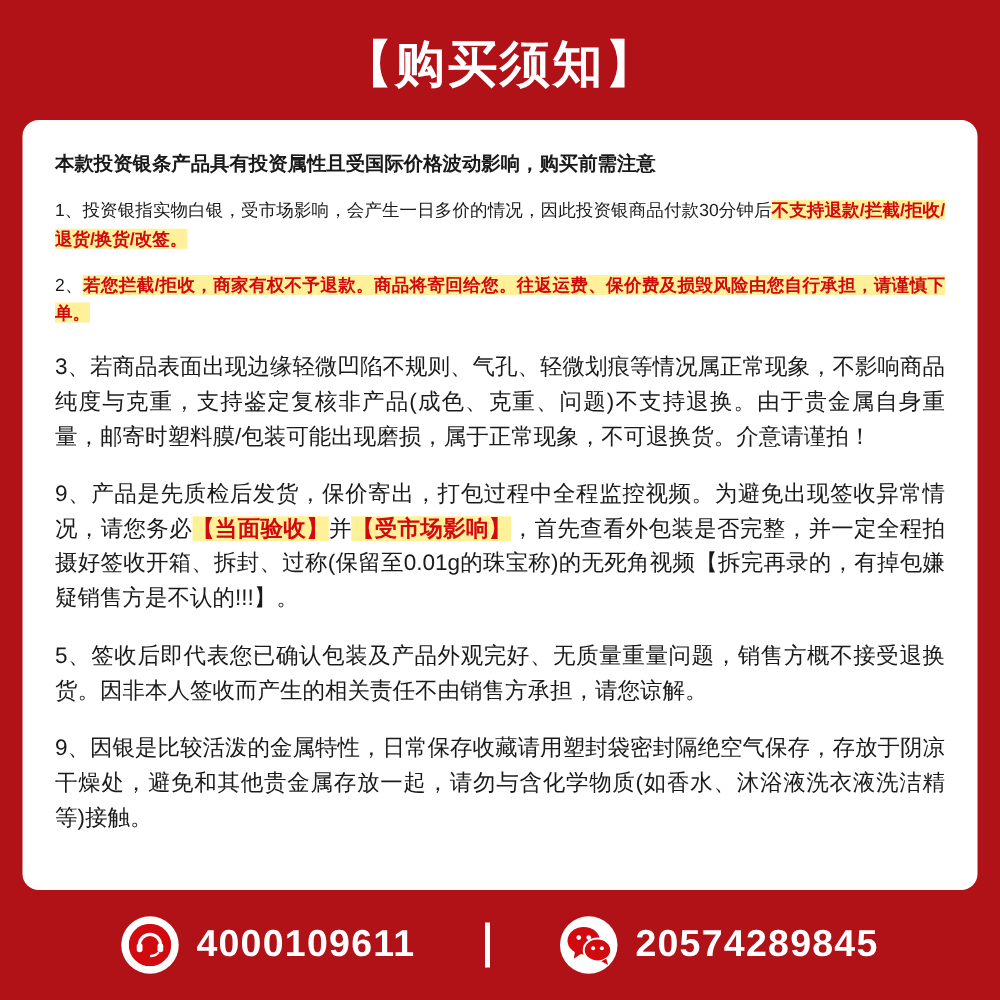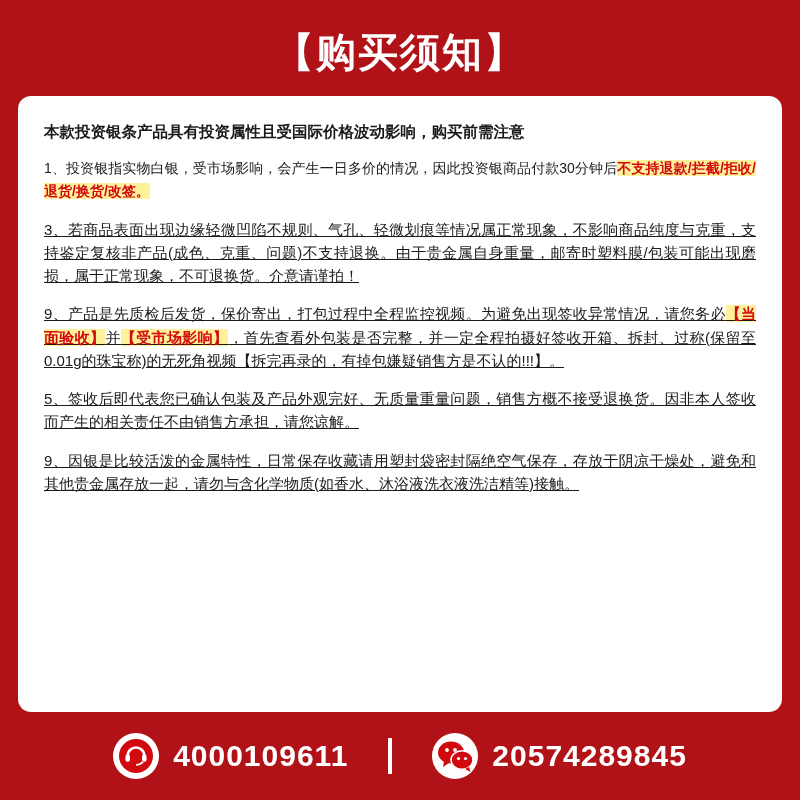--- a/index.html
+++ b/index.html
@@ -51,39 +51,38 @@
     margin: 6px 0 14px 0;
   }
   .item {
     color: #1a1a1a;
     font-size: 14px;
     line-height: 1.62;
     margin-bottom: 2px;
     text-align: justify;
   }
   .item.small {
-    font-size: 15px;
+    font-size: 18px;
     line-height: 1.55;
-    text-decoration: underline;
   }
   .hl {
     background: #fff19a;
     color: #d10a10;
     font-weight: bold;
   }
   .footer {
     position: absolute;
     left: 0;
     right: 0;
     bottom: 0;
     height: 88px;
     display: flex;
     align-items: center;
     justify-content: center;
-    gap: 22px;
+    gap: 38px;
     text-align: center;
   }
   .contact {
     display: flex;
     align-items: center;
     gap: 14px;
   }
   .phone-num {
     color: #ffffff;
     font-size: 30px;
@@ -115,20 +114,23 @@
   <div class="title">【购买须知】</div>
 
   <div class="card">
 
     <p class="intro">本款投资银条产品具有投资属性且受国际价格波动影响，购买前需注意</p>
 
     <p class="item">
       <span>1、投资银指实物白银，受市场影响，会产生一日多价的情况，因此投资银商品付款30分钟后</span><span class="hl">不支持退款/拦截/拒收/退货/换货/改签。</span>
     </p>
 
+    <p class="item">
+      <span>2、</span><span class="hl">若您拦截/拒收，商家有权不予退款。商品将寄回给您。往返运费、保价费及损毁风险由您自行承担，请谨慎下单。</span>
+    </p>
 
     <p class="item small">3、若商品表面出现边缘轻微凹陷不规则、气孔、轻微划痕等情况属正常现象，不影响商品纯度与克重，支持鉴定复核非产品(成色、克重、问题)不支持退换。由于贵金属自身重量，邮寄时塑料膜/包装可能出现磨损，属于正常现象，不可退换货。介意请谨拍！</p>
 
     <p class="item small">
       <span>9、产品是先质检后发货，保价寄出，打包过程中全程监控视频。为避免出现签收异常情况，请您务必</span><span class="hl">【当面验收】</span><span>并</span><span class="hl">【受市场影响】</span><span>，首先查看外包装是否完整，并一定全程拍摄好签收开箱、拆封、过称(保留至0.01g的珠宝称)的无死角视频【拆完再录的，有掉包嫌疑销售方是不认的!!!】。</span>
     </p>
 
     <p class="item small">5、签收后即代表您已确认包装及产品外观完好、无质量重量问题，销售方概不接受退换货。因非本人签收而产生的相关责任不由销售方承担，请您谅解。</p>
 
     <p class="item small">9、因银是比较活泼的金属特性，日常保存收藏请用塑封袋密封隔绝空气保存，存放于阴凉干燥处，避免和其他贵金属存放一起，请勿与含化学物质(如香水、沐浴液洗衣液洗洁精等)接触。</p>

